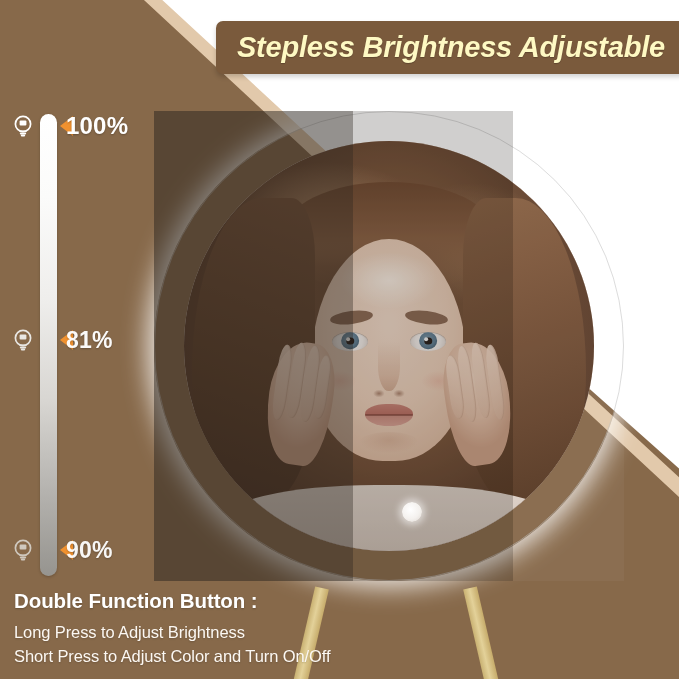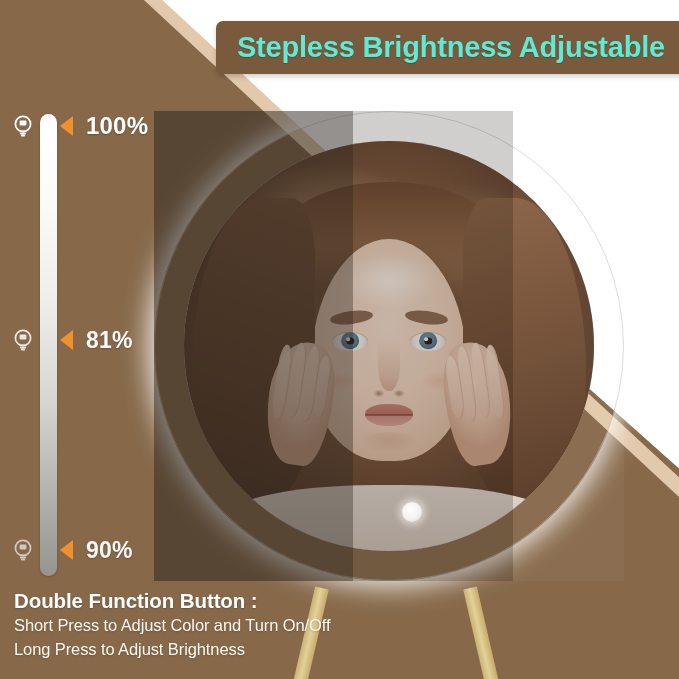--- a/index.html
+++ b/index.html
@@ -26,23 +26,24 @@
   }
 
   
   .banner{
     position:absolute;left:216px;top:21px;width:470px;height:53px;
     background:#7a5a3c;border-radius:7px 0 0 7px;
     display:flex;align-items:center;justify-content:center;
     box-shadow:0 3px 5px rgba(0,0,0,.18);
   }
   .banner-text{
-    color:#5eead4;font-size:29px;font-weight:bold;letter-spacing:-.2px;
+    color:#fef9c3;font-size:29px;font-weight:bold;letter-spacing:-.2px;
     white-space:nowrap;
     text-shadow:0 1px 1px rgba(0,0,0,.22);
+    font-style:italic;
   }
 
   
   .mirror-wrap{position:absolute;left:154px;top:111px;width:470px;height:470px;}
   .mirror-ring{
     position:absolute;inset:0;border-radius:50%;
     background:
       radial-gradient(circle at 50% 50%,
         rgba(255,255,255,0) 0%,
         rgba(255,255,255,0) 72%,
@@ -193,32 +194,32 @@
   .bulb{
     position:absolute;left:10px;width:26px;height:26px;
   }
   .bulb svg{display:block;}
   .pointer{
     position:absolute;left:60px;width:0;height:0;
     border-top:10px solid transparent;border-bottom:10px solid transparent;
     border-right:13px solid #f0912f;
   }
   .pct{
-    position:absolute;left:86px;color:#ffffff;font-size:23px;font-weight:bold;
+    position:absolute;left:66px;color:#ffffff;font-size:23px;font-weight:bold;
     letter-spacing:.2px;text-shadow:0 1px 2px rgba(0,0,0,.25);white-space:nowrap;
   }
   .level.l100 .pct{font-size:24px;}
   .level.l50  .pct{opacity:.97;}
   .level.l10  .pct{opacity:.95;}
 
   
   .caption{position:absolute;left:14px;top:589px;width:360px;}
   .cap-title{
     color:#ffffff;font-size:20.5px;font-weight:bold;white-space:nowrap;
-    text-shadow:0 1px 2px rgba(0,0,0,.22);letter-spacing:-.1px;
+    text-shadow:0 1px 2px rgba(0,0,0,.22);margin-bottom:7px;letter-spacing:-.1px;
   }
   .cap-line{
     color:#fcf8f3;font-size:16.5px;white-space:nowrap;line-height:1.48;
     text-shadow:0 1px 2px rgba(0,0,0,.18);letter-spacing:-.1px;
   }
 </style>
 </head>
 <body>
 
 <div id="stage">
@@ -324,17 +325,17 @@
         <rect x="9.6" y="7.6" width="6.8" height="5" rx="1" fill="#cfc8be"></rect>
         <path d="M10.2 18.4 h5.6 M10.6 20.6 h4.8 M11.6 22.6 h2.8" stroke="#cfc8be" stroke-width="1.6" stroke-linecap="round"></path>
       </svg>
     </span>
     <span class="pointer"></span>
     <span class="pct">90%</span>
   </div>
 
   <div class="caption">
     <div class="cap-title">Double Function Button :</div>
+    <div class="cap-line">Long Press to Adjust Brightness</div>
     <div class="cap-line">Short Press to Adjust Color and Turn On/Off</div>
-    <div class="cap-line">Long Press to Adjust Brightness</div>
   </div>
 
 </div>
 
 </body></html>

